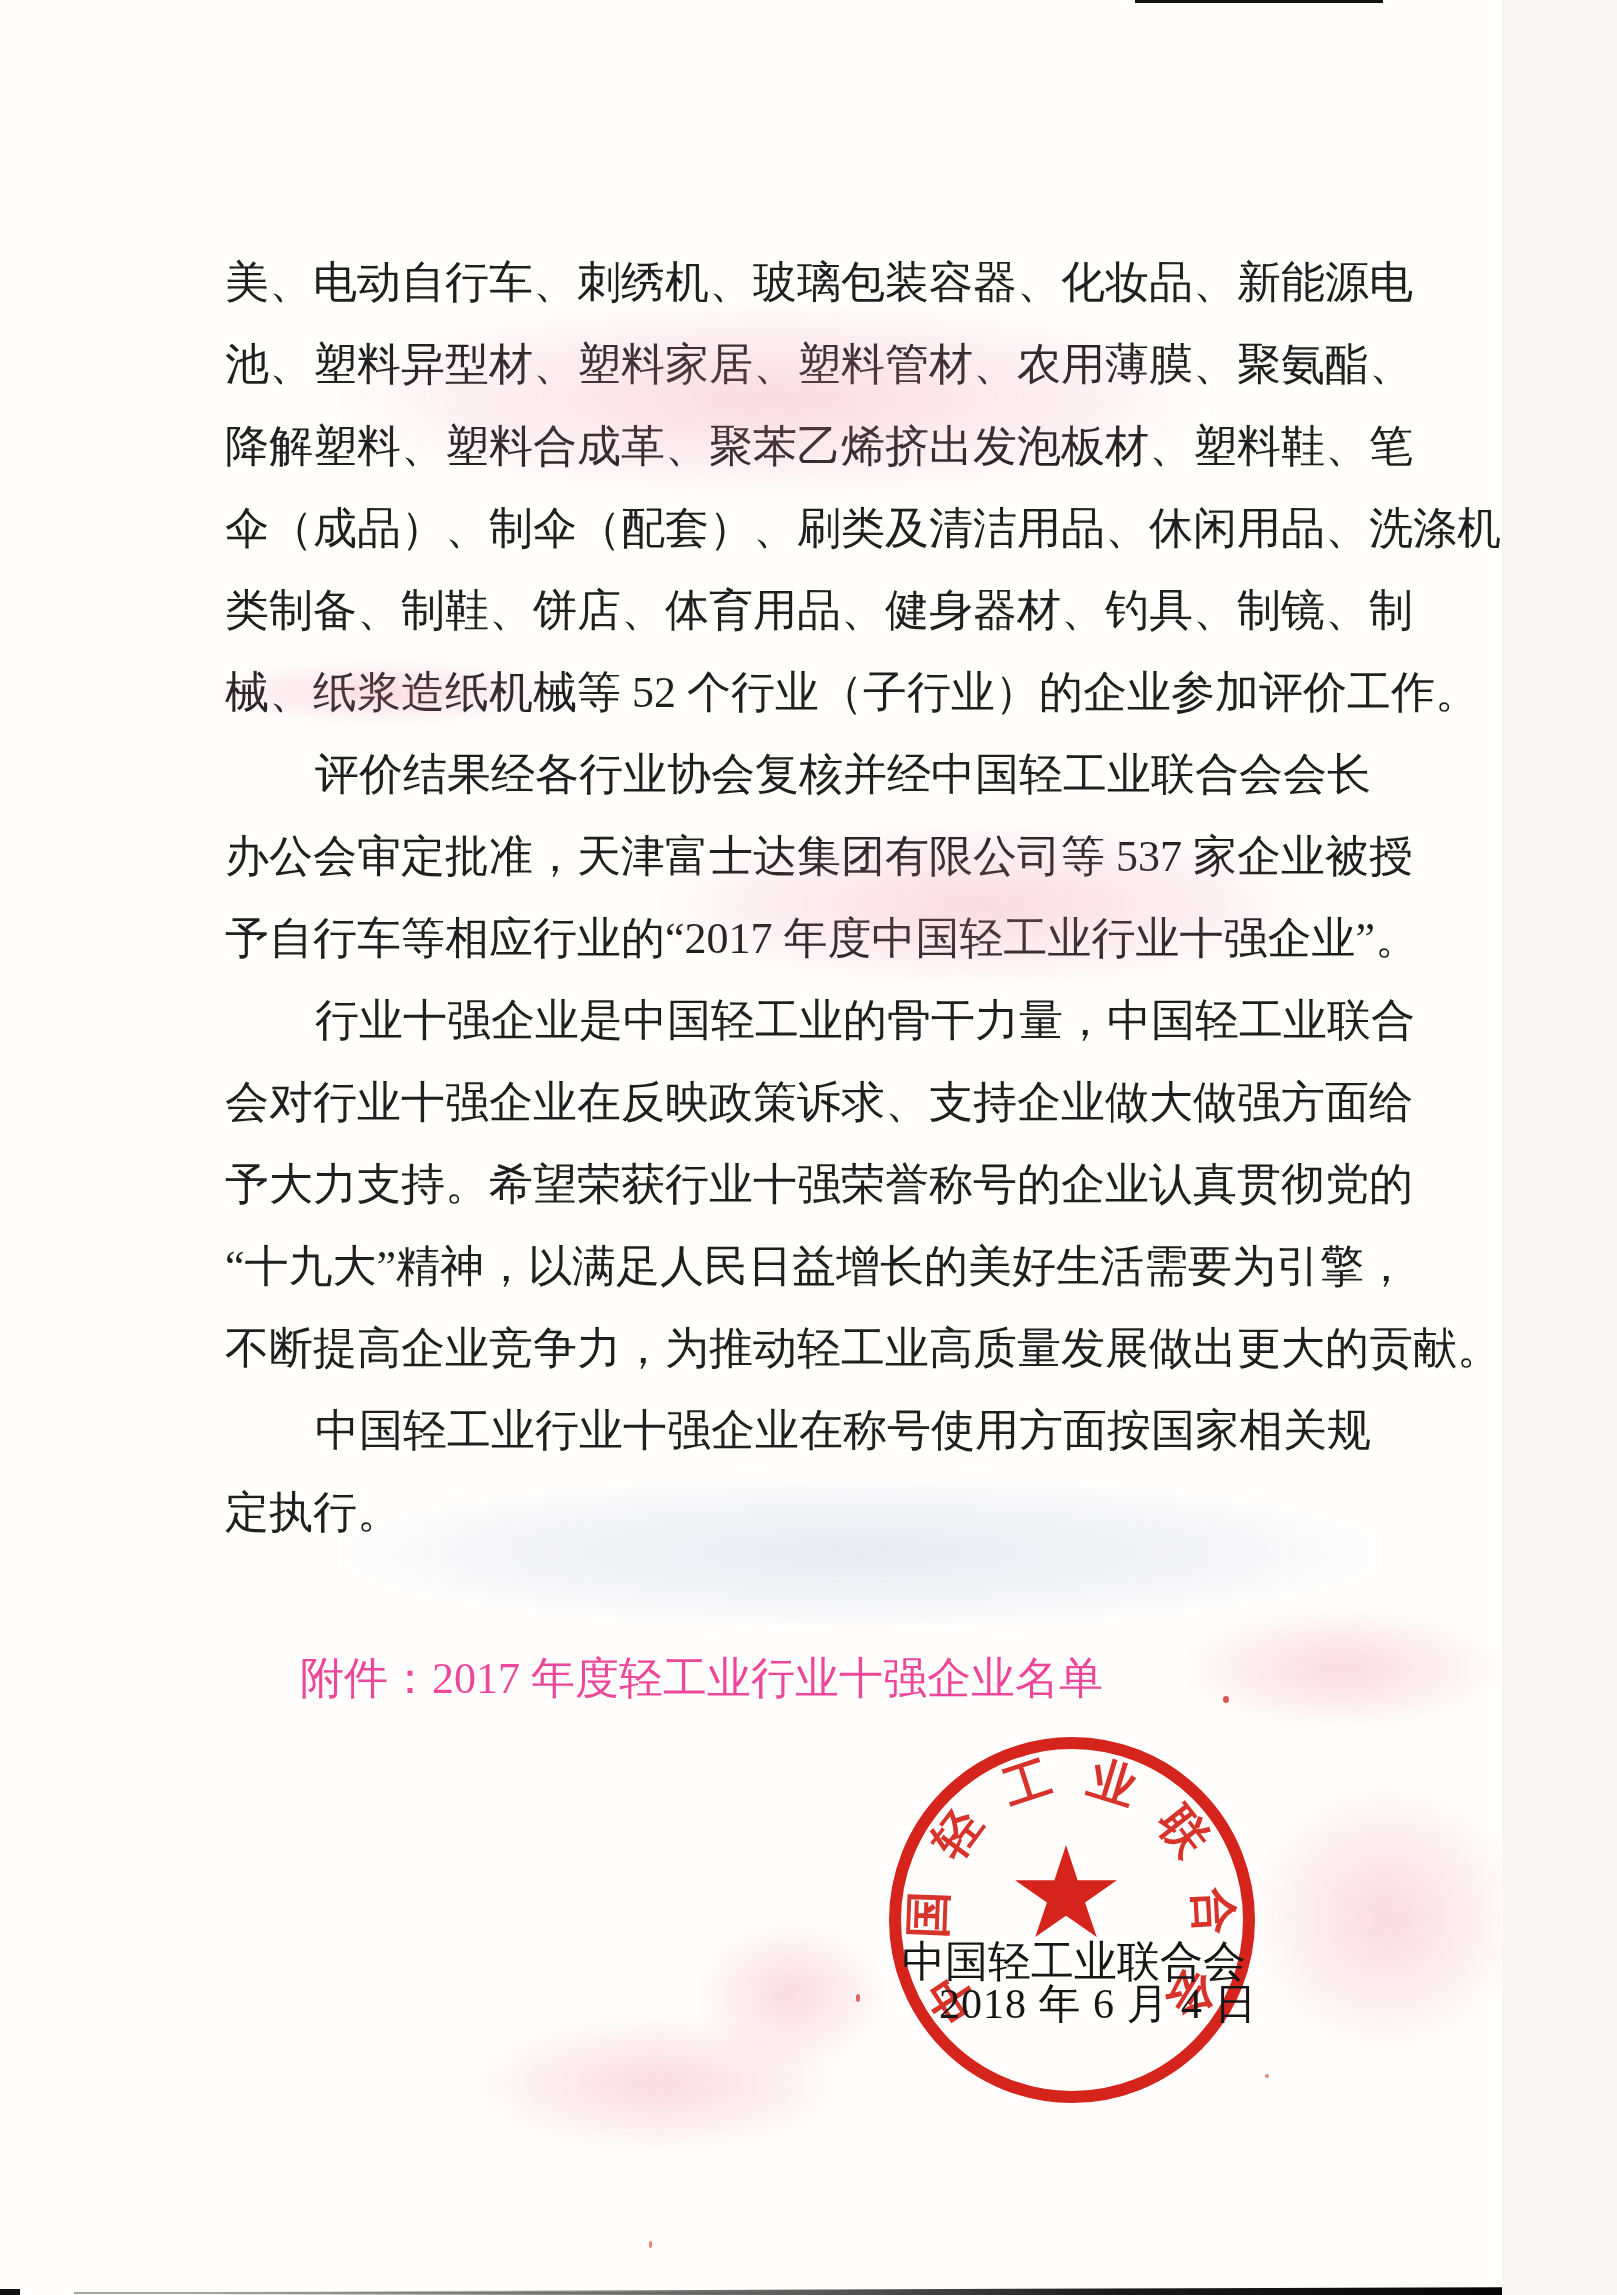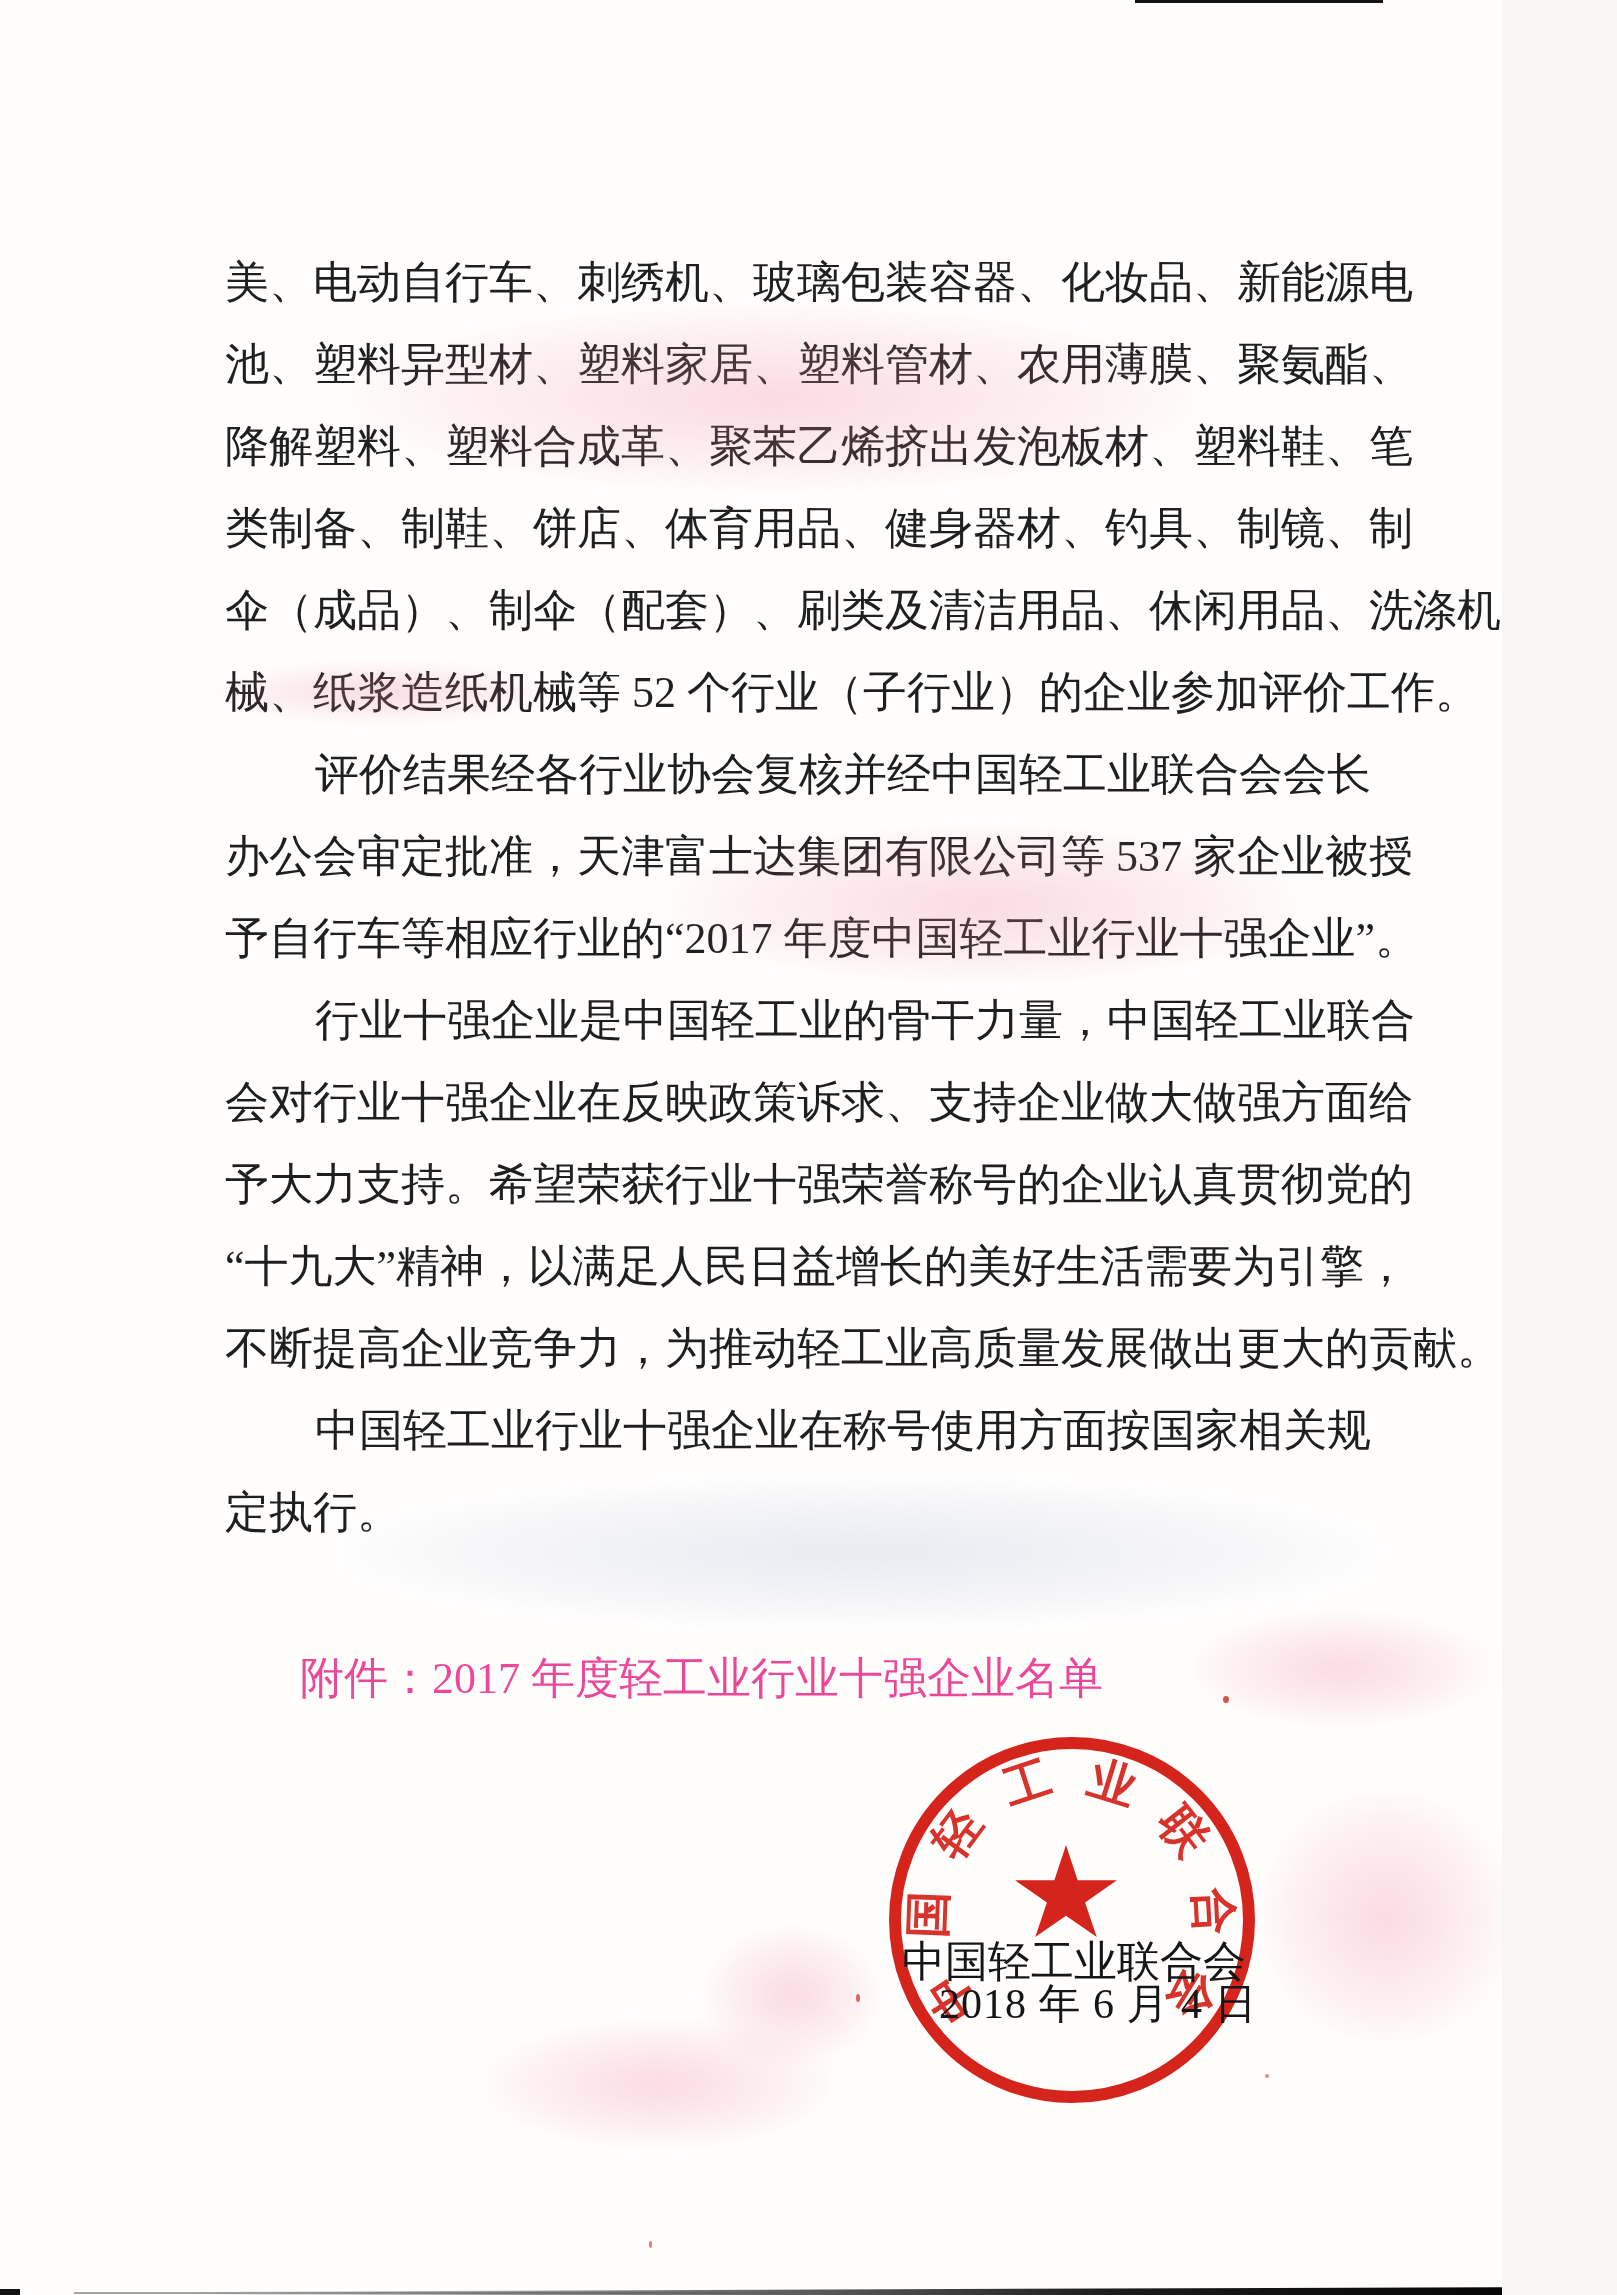--- a/index.html
+++ b/index.html
@@ -89,22 +89,22 @@
   <div class="bleed grey" style="left:344px;top:1479px;width:1032px;height:147px;"></div>
   <div class="bleed" style="left:1189px;top:1612px;width:305px;height:113px;"></div>
   <div class="bleed" style="left:1258px;top:1789px;width:256px;height:256px;"></div>
   <div class="bleed" style="left:703px;top:1926px;width:177px;height:138px;"></div>
   <div class="bleed" style="left:482px;top:2020px;width:354px;height:128px;"></div>
 
   <div class="text-block" id="body-lines">
       <div class="body-line">美、电动自行车、刺绣机、玻璃包装容器、化妆品、新能源电</div>
       <div class="body-line">池、塑料异型材、塑料家居、塑料管材、农用薄膜、聚氨酯、</div>
       <div class="body-line">降解塑料、塑料合成革、聚苯乙烯挤出发泡板材、塑料鞋、笔</div>
+      <div class="body-line">伞（成品）、制伞（配套）、刷类及清洁用品、休闲用品、洗涤机</div>
       <div class="body-line">类制备、制鞋、饼店、体育用品、健身器材、钓具、制镜、制</div>
-      <div class="body-line">伞（成品）、制伞（配套）、刷类及清洁用品、休闲用品、洗涤机</div>
       <div class="body-line">械、纸浆造纸机械等 52 个行业（子行业）的企业参加评价工作。</div>
       <div class="body-line indent">评价结果经各行业协会复核并经中国轻工业联合会会长</div>
       <div class="body-line">办公会审定批准，天津富士达集团有限公司等 537 家企业被授</div>
       <div class="body-line">予自行车等相应行业的“2017 年度中国轻工业行业十强企业”。</div>
       <div class="body-line indent">行业十强企业是中国轻工业的骨干力量，中国轻工业联合</div>
       <div class="body-line">会对行业十强企业在反映政策诉求、支持企业做大做强方面给</div>
       <div class="body-line">予大力支持。希望荣获行业十强荣誉称号的企业认真贯彻党的</div>
       <div class="body-line">“十九大”精神，以满足人民日益增长的美好生活需要为引擎，</div>
       <div class="body-line">不断提高企业竞争力，为推动轻工业高质量发展做出更大的贡献。</div>
       <div class="body-line indent">中国轻工业行业十强企业在称号使用方面按国家相关规</div>

